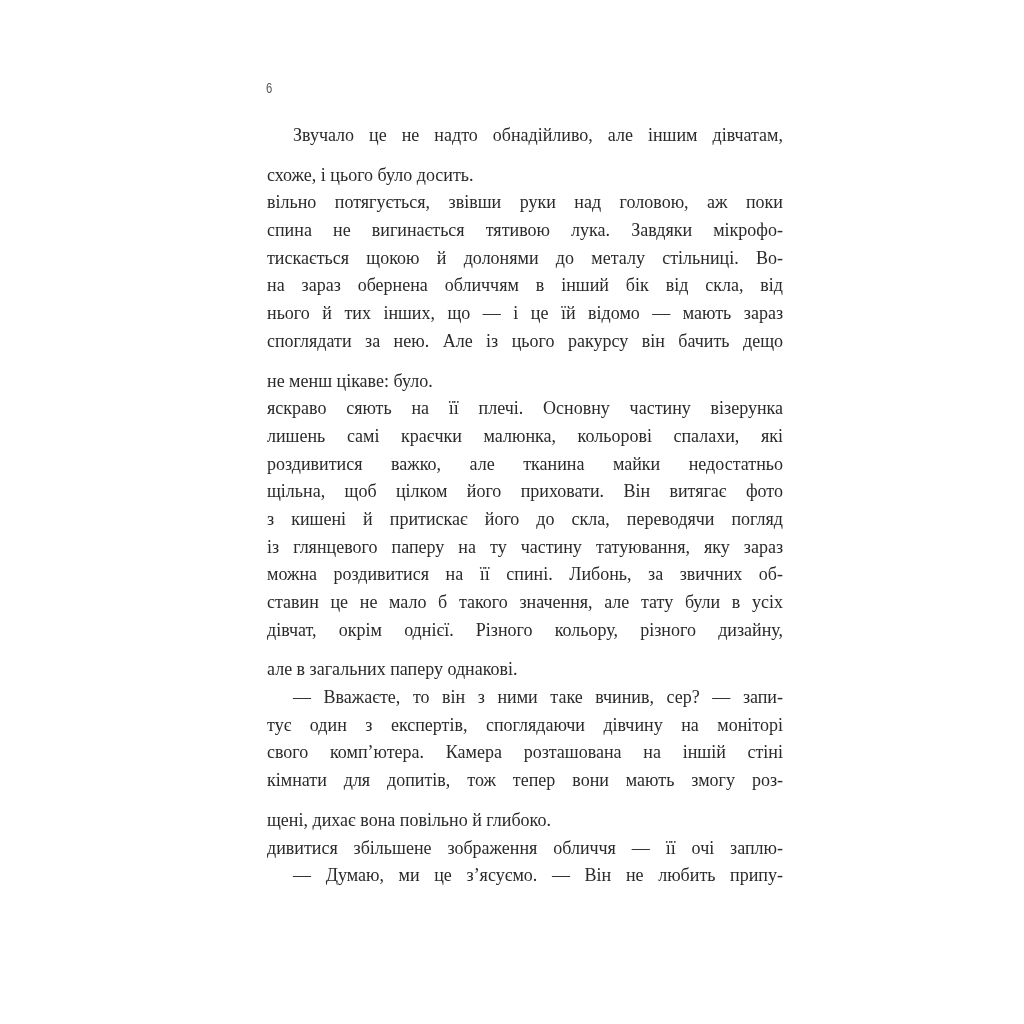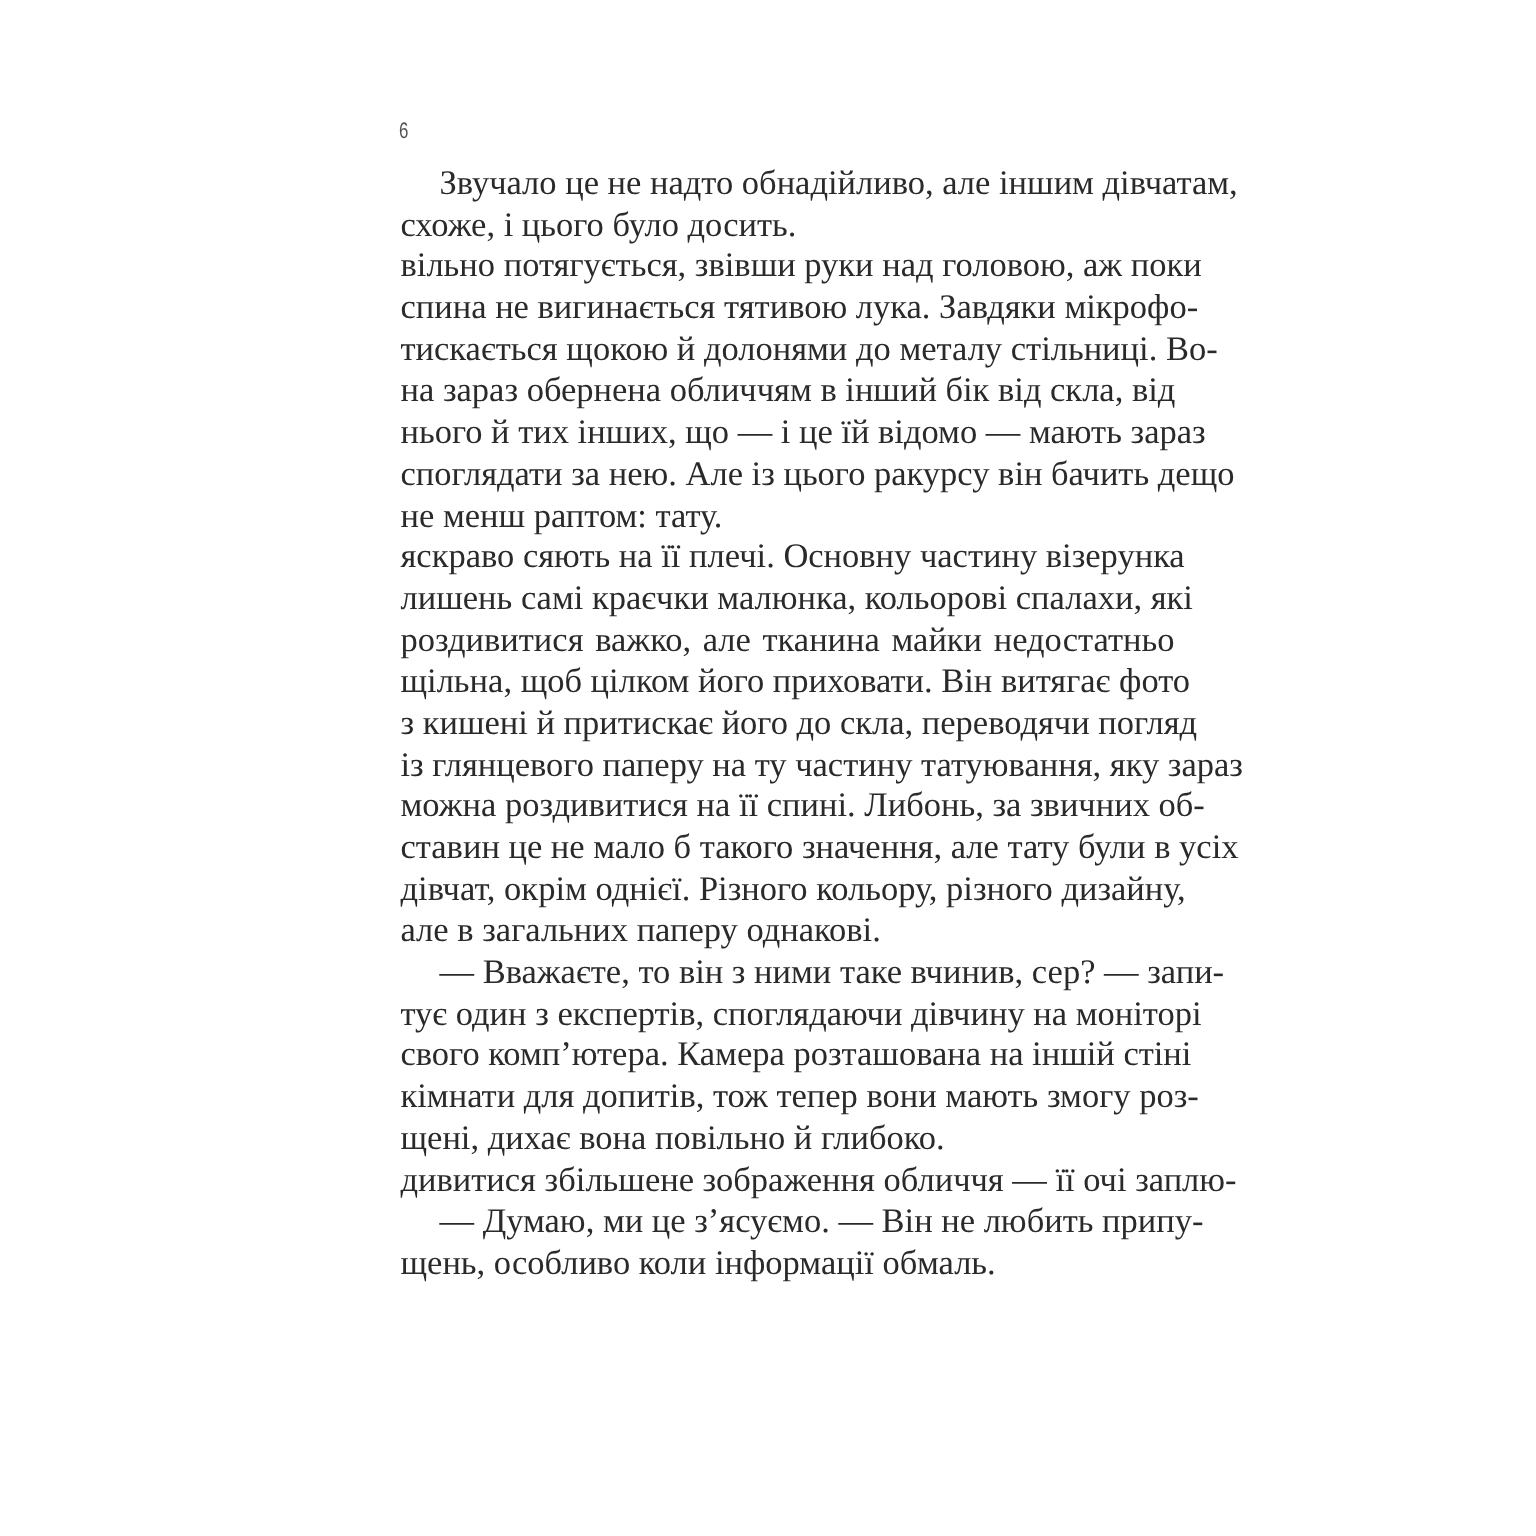--- a/index.html
+++ b/index.html
@@ -28,39 +28,40 @@
       font-family: "Liberation Sans", sans-serif;
       font-size: 15px;
       color: #555555;
       transform: scaleX(0.75);
       transform-origin: left top;
       line-height: 20px;
     }
     .text-block {
       position: absolute;
       left: 267px;
-      top: 108px;
+      top: 122px;
       width: 516px;
       font-family: "Liberation Serif", serif;
-      font-size: 23px;
+      font-size: 18px;
       line-height: 27.7px;
       color: #2a2a2a;
     }
     .line {
       display: block;
       white-space: nowrap;
       height: 27.7px;
       text-align: justify;
       text-align-last: justify;
     }
     .line.indent {
       padding-left: 26px;
     }
     .line.last {
       text-align-last: left;
+      margin-top: 12px;
     }
   </style>
 </head>
 <body>
 
 <div class="page">
   <div class="page-number">6</div>
 
   <div class="text-block">
 
@@ -69,21 +70,21 @@
       <span class="line last">схоже, і цього було досить.</span>
     </div>
 
     <div>
       <span class="line">вільно потягується, звівши руки над головою, аж поки</span>
       <span class="line">спина не вигинається тятивою лука. Завдяки мікрофо-</span>
       <span class="line">тискається щокою й долонями до металу стільниці. Во-</span>
       <span class="line">на зараз обернена обличчям в інший бік від скла, від</span>
       <span class="line">нього й тих інших, що — і це їй відомо — мають зараз</span>
       <span class="line">споглядати за нею. Але із цього ракурсу він бачить дещо</span>
-      <span class="line last">не менш раптом: тату.</span>
+      <span class="line last">не менш цікаве: було.</span>
     </div>
 
     <div>
       <span class="line">яскраво сяють на її плечі. Основну частину візерунка</span>
       <span class="line">лишень самі краєчки малюнка, кольорові спалахи, які</span>
       <span class="line">роздивитися важко, але тканина майки недостатньо</span>
       <span class="line">щільна, щоб цілком його приховати. Він витягає фото</span>
       <span class="line">з кишені й притискає його до скла, переводячи погляд</span>
       <span class="line">із глянцевого паперу на ту частину татуювання, яку зараз</span>
       <span class="line">можна роздивитися на її спині. Либонь, за звичних об-</span>
@@ -96,16 +97,15 @@
       <span class="line indent">— Вважаєте, то він з ними таке вчинив, сер? — запи-</span>
       <span class="line">тує один з експертів, споглядаючи дівчину на моніторі</span>
       <span class="line">свого комп’ютера. Камера розташована на іншій стіні</span>
       <span class="line">кімнати для допитів, тож тепер вони мають змогу роз-</span>
       <span class="line last">щені, дихає вона повільно й глибоко.</span>
       <span class="line">дивитися збільшене зображення обличчя — її очі заплю-</span>
     </div>
 
     <div>
       <span class="line indent">— Думаю, ми це з’ясуємо. — Він не любить припу-</span>
-      <span class="line last">щень, особливо коли інформації обмаль.</span>
     </div>
   </div>
 </div>
 
 </body></html>

